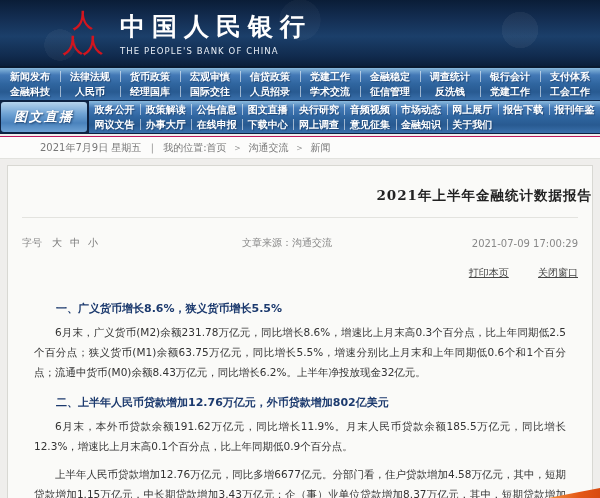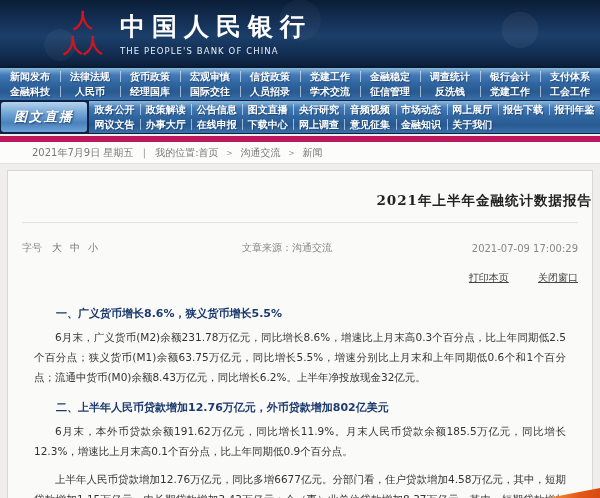--- a/index.html
+++ b/index.html
@@ -30,22 +30,22 @@
   .nav-rows{flex:1;display:flex;flex-direction:column;justify-content:space-evenly;
     background:linear-gradient(180deg,#8abade 0%,#4379b6 22%,#2f659f 50%,#285a91 75%,#3a70ab 100%);}
   .nav-row{display:flex;height:15px;align-items:flex-end;}
   .nav-item{flex:0 0 10%;box-sizing:border-box;position:relative;text-align:center;
     color:#ffffff;font-size:10px;font-weight:bold;line-height:15px;cursor:pointer;
     text-shadow:1px 1px 1px rgba(20,50,90,.6);white-space:nowrap;}
   .nav-item + .nav-item::before{content:'';position:absolute;left:0;top:2px;bottom:2px;width:1px;
     background:rgba(255,255,255,.55);}
 
   
-  .crumbbar{height:21px;margin-top:2px;background:#fcfcfb;border-top:6px solid #be185d;border-bottom:1px solid #e2e2de;
-    display:flex;align-items:center;padding-left:32px;font-size:10px;color:#777;}
+  .crumbbar{height:21px;margin-top:2px;background:#fcfcfb;border-top:1px solid #be185d;border-bottom:1px solid #e2e2de;
+    display:flex;align-items:center;padding-left:40px;font-size:10px;color:#777;}
   .crumbbar span{margin-right:6px;}
   .crumb-link{cursor:pointer;}
 
   
   .panel{position:relative;margin:6px 7px 0 7px;height:458px;background:#fafaf8;border:1px solid #d8d8d3;box-sizing:border-box;}
   .article-title{margin-top:21px;text-align:right;font-size:13.5px;font-weight:bold;color:#222;
     font-family:"DejaVu Serif","Liberation Serif",serif;letter-spacing:1px;}
   .meta-row{margin:12px 14px 0 14px;border-top:1px solid #e3e3df;padding-top:18px;
     display:flex;justify-content:space-between;align-items:center;font-size:10px;color:#888;}
   .meta-left{display:flex;align-items:center;}

